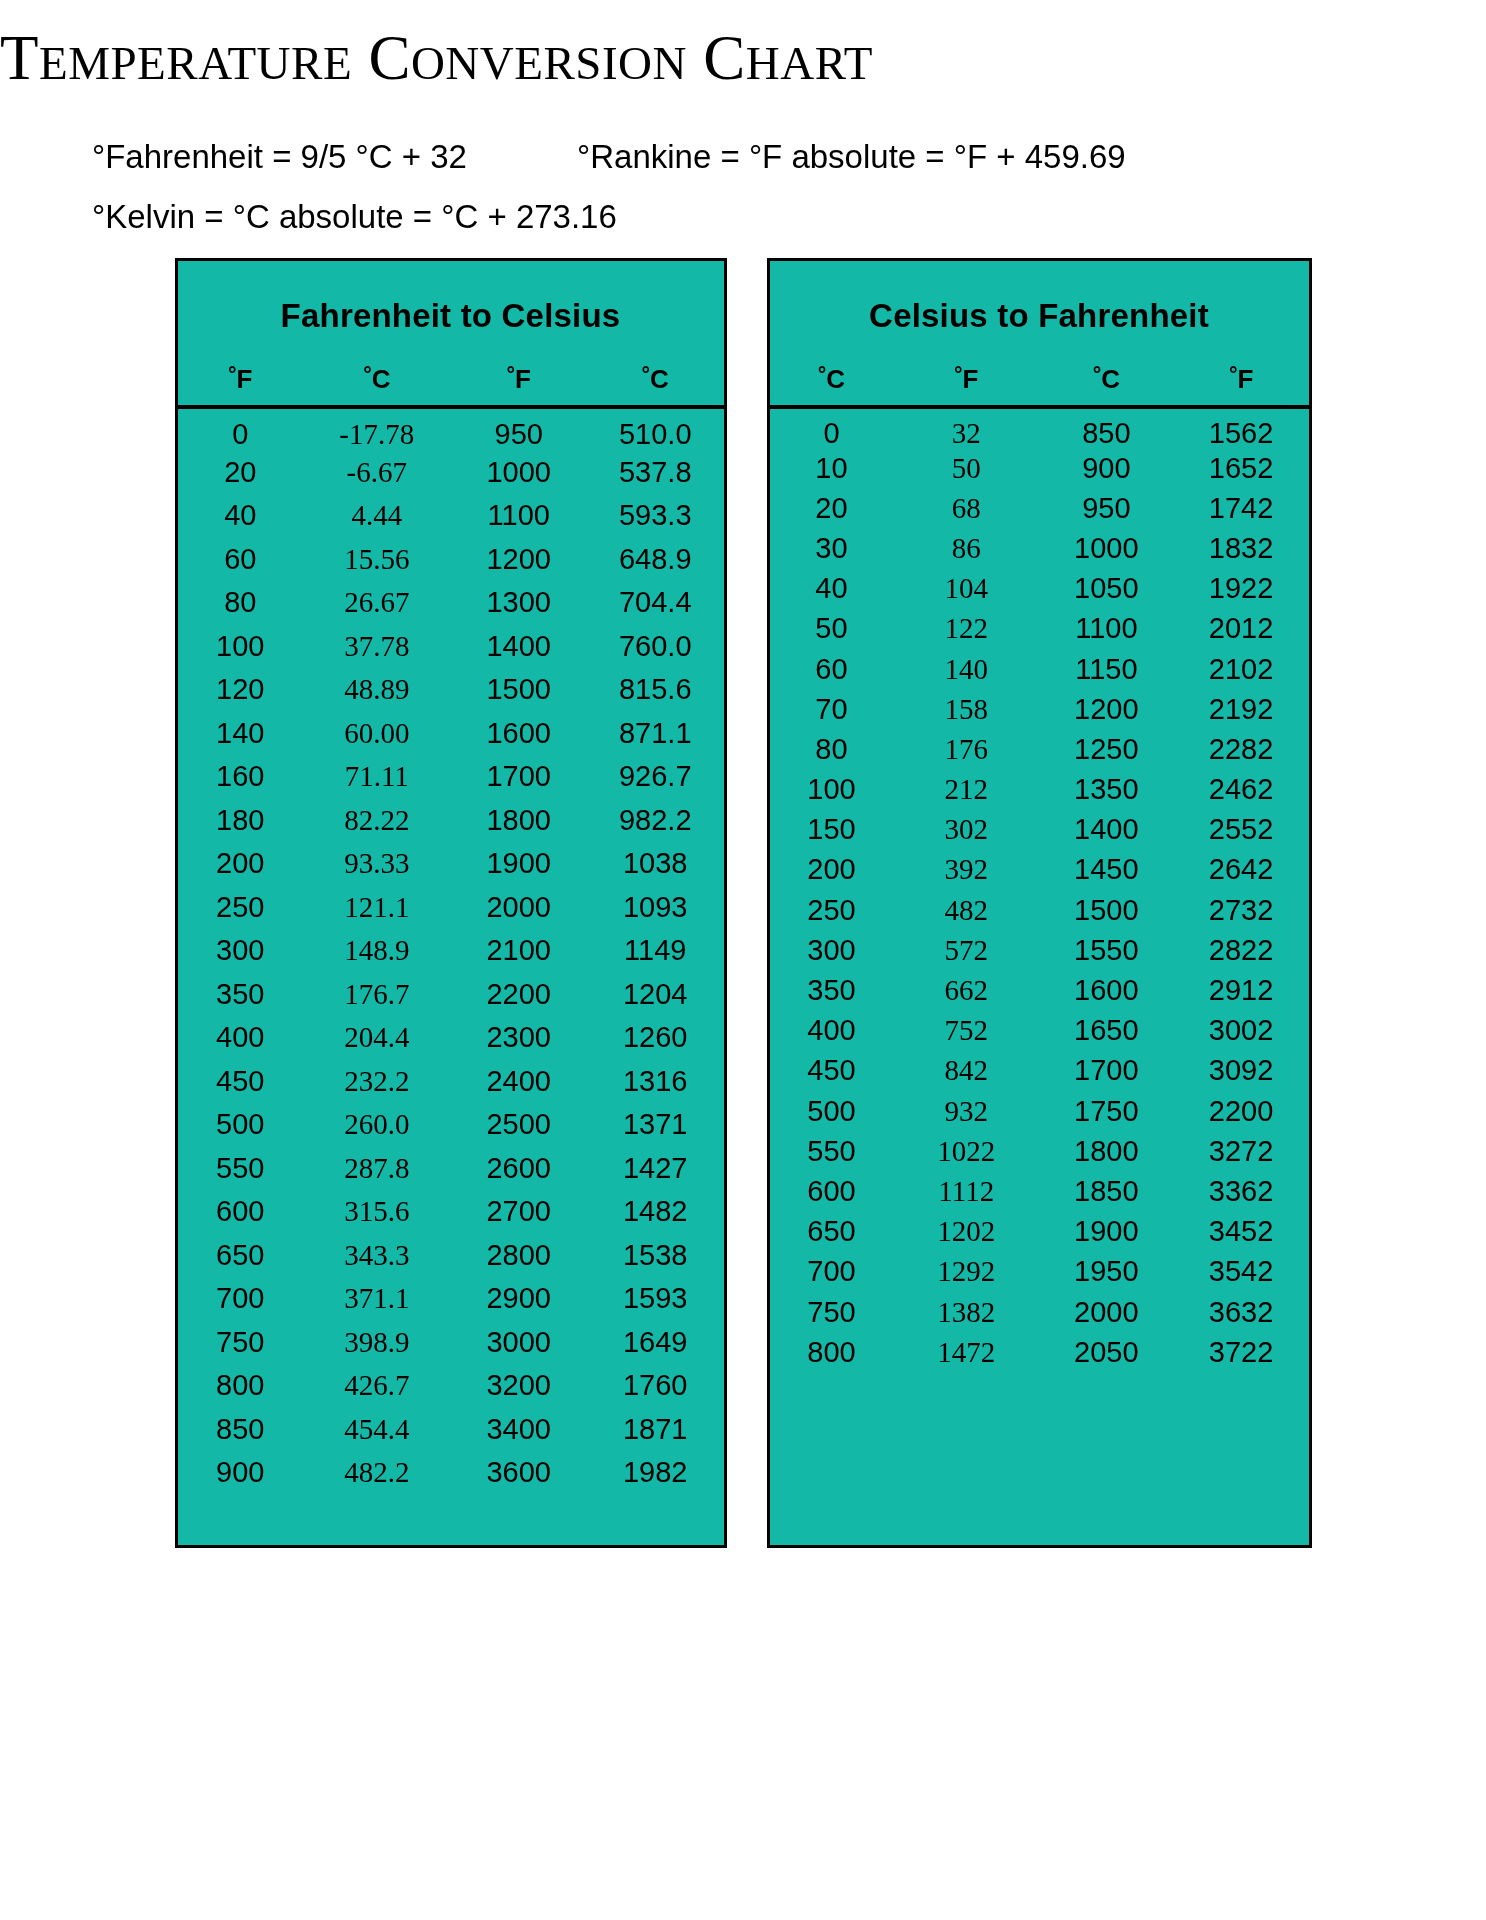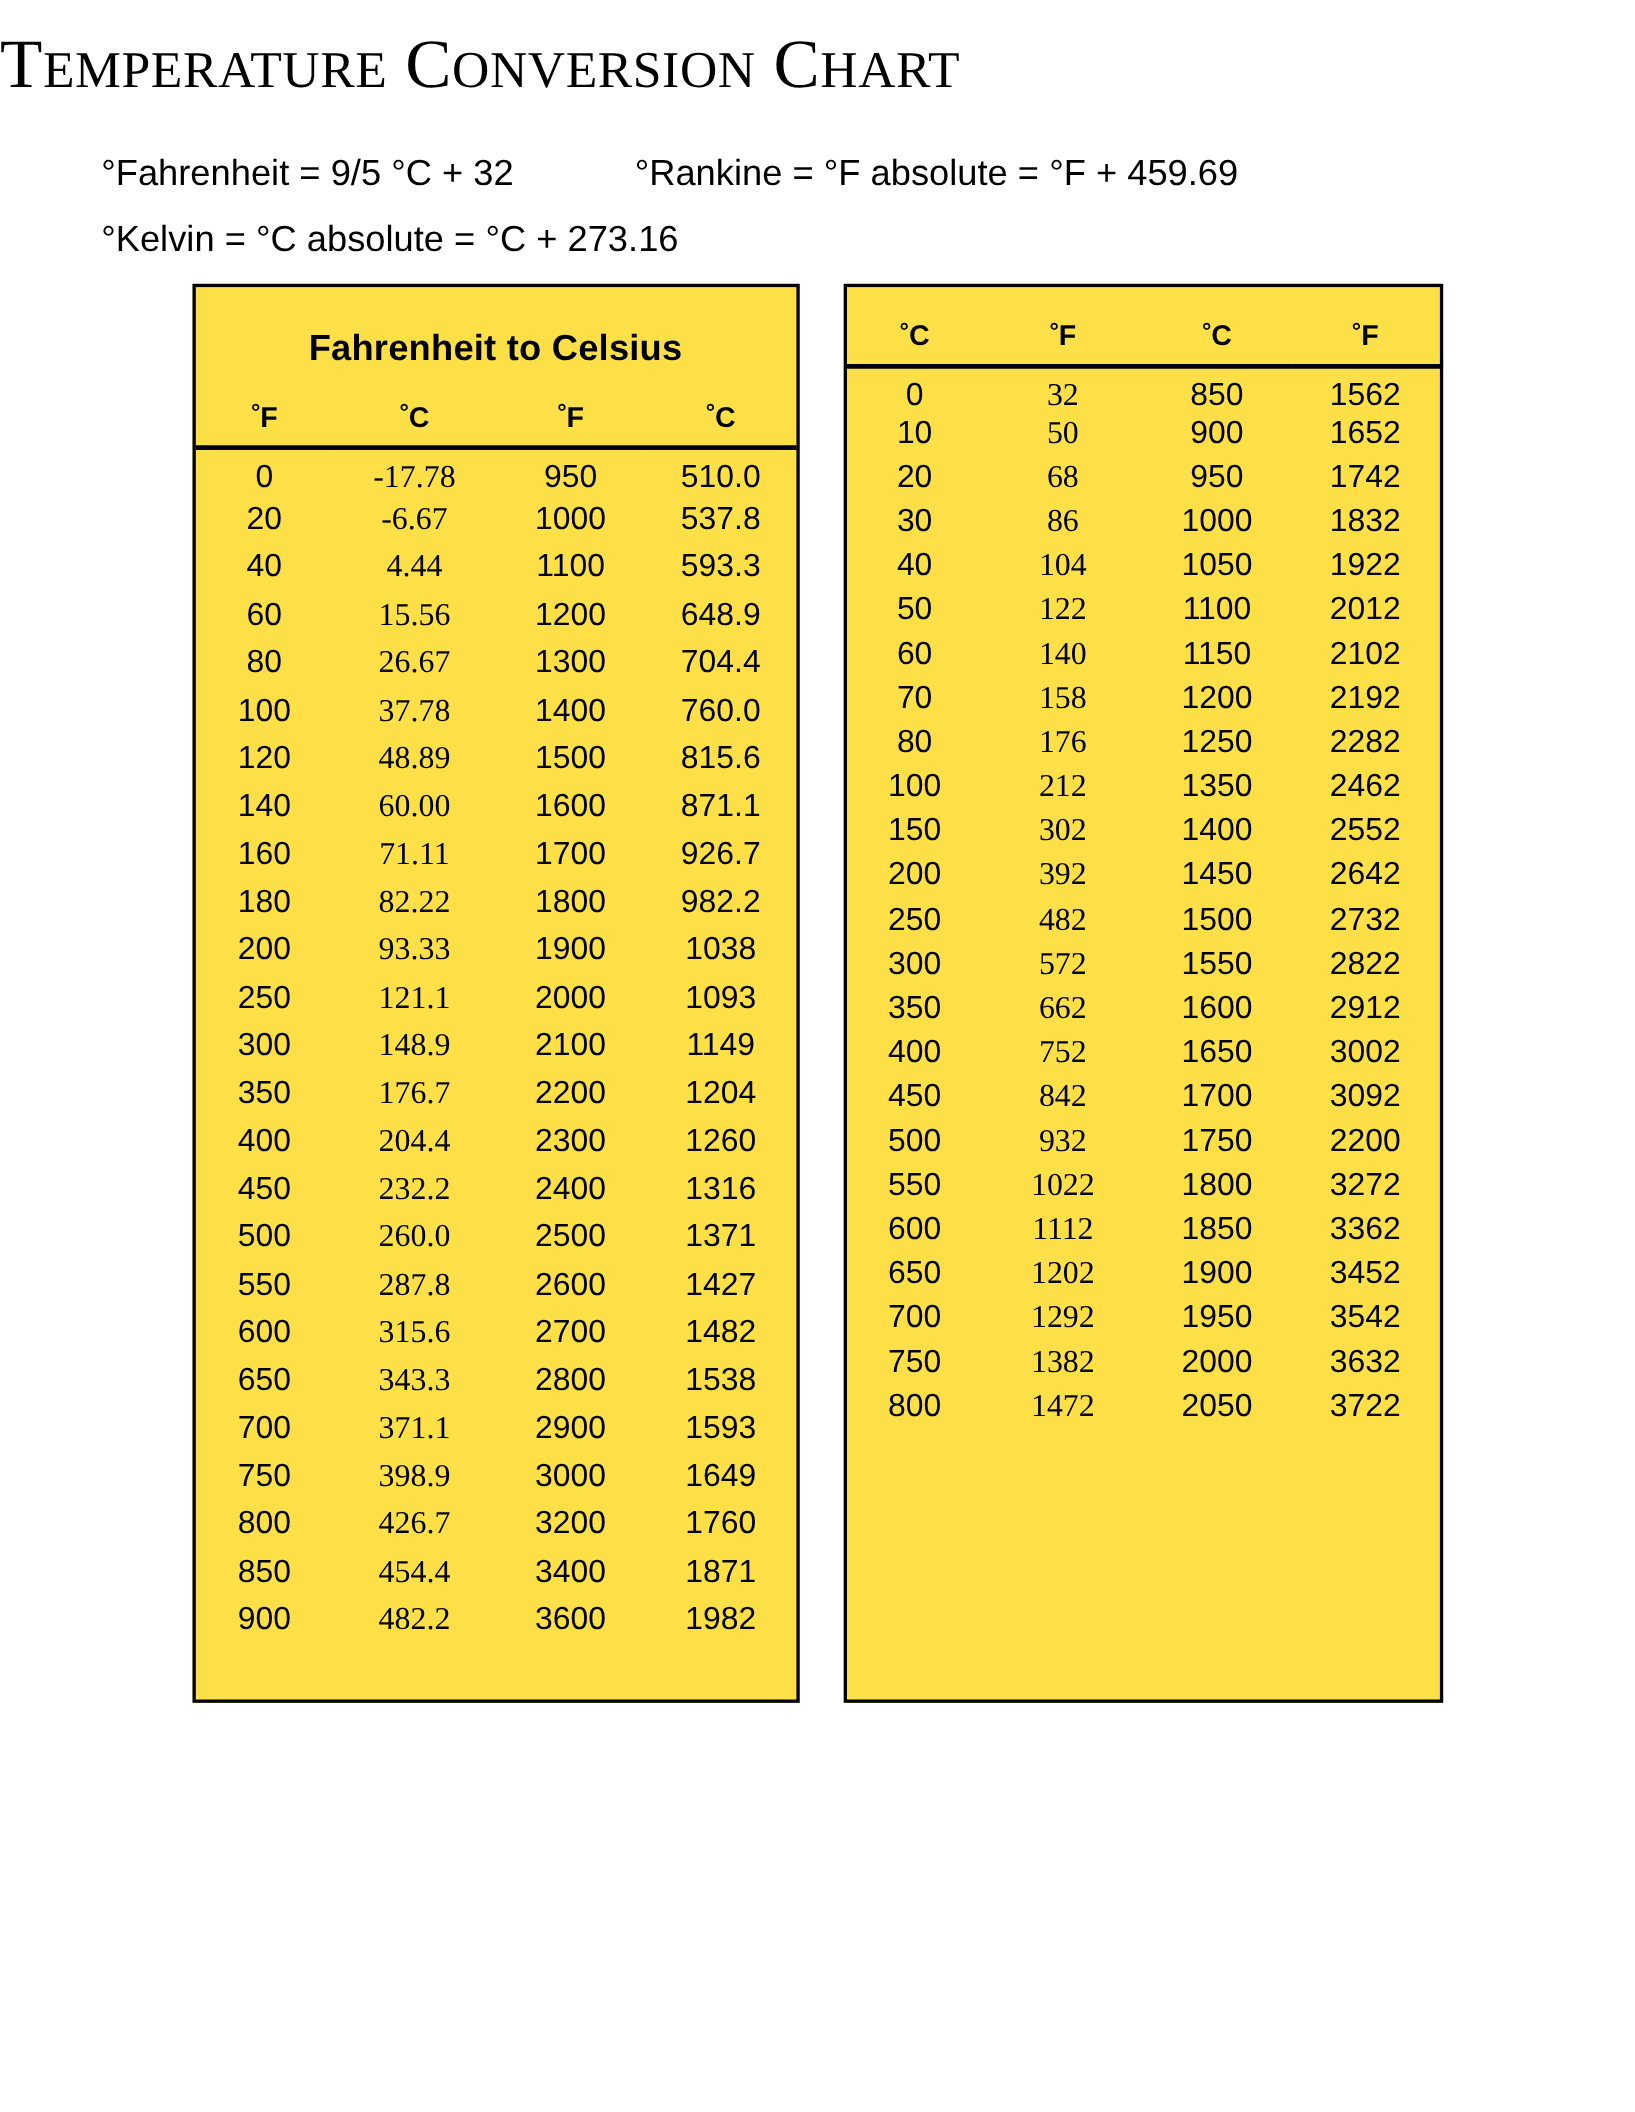--- a/index.html
+++ b/index.html
@@ -63,21 +63,21 @@
   .tables {
     margin-top: 22px;
     display: flex;
     justify-content: center;
     gap: 40px;
     align-items: flex-start;
   }
 
   .table-box {
     border: 3px solid #000000;
-    background: #fde047;
+    background: #14b8a6;
     position: relative;
   }
   .table-box.left  { width: 552px; height: 1290px; }
   .table-box.right { width: 545px; height: 1290px; }
 
   .table-title {
     text-align: center;
     font-size: 33px;
     font-weight: bold;
     padding-top: 36px;
@@ -301,20 +301,21 @@
               <td class="col-a">900</td>
               <td class="col-b">482.2</td>
               <td class="col-c">3600</td>
               <td class="col-d">1982</td>
             </tr>
           </tbody>
       </table>
     </div>
 
     <div class="table-box right">
+      <div class="table-title">Celsius to Fahrenheit</div>
       <table class="conv right-table">
         <thead>
           <tr>
             <th class="col-a"><span class="deg">°</span>C</th>
             <th class="col-b"><span class="deg">°</span>F</th>
             <th class="col-c"><span class="deg">°</span>C</th>
             <th class="col-d"><span class="deg">°</span>F</th>
           </tr>
         </thead>
         <tbody id="ctf-body">

